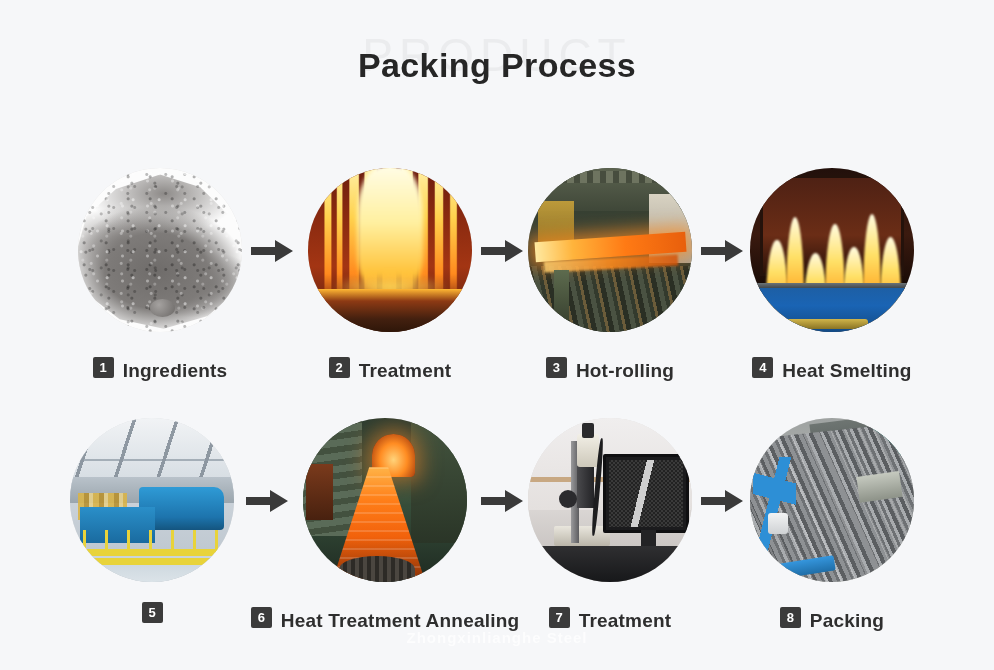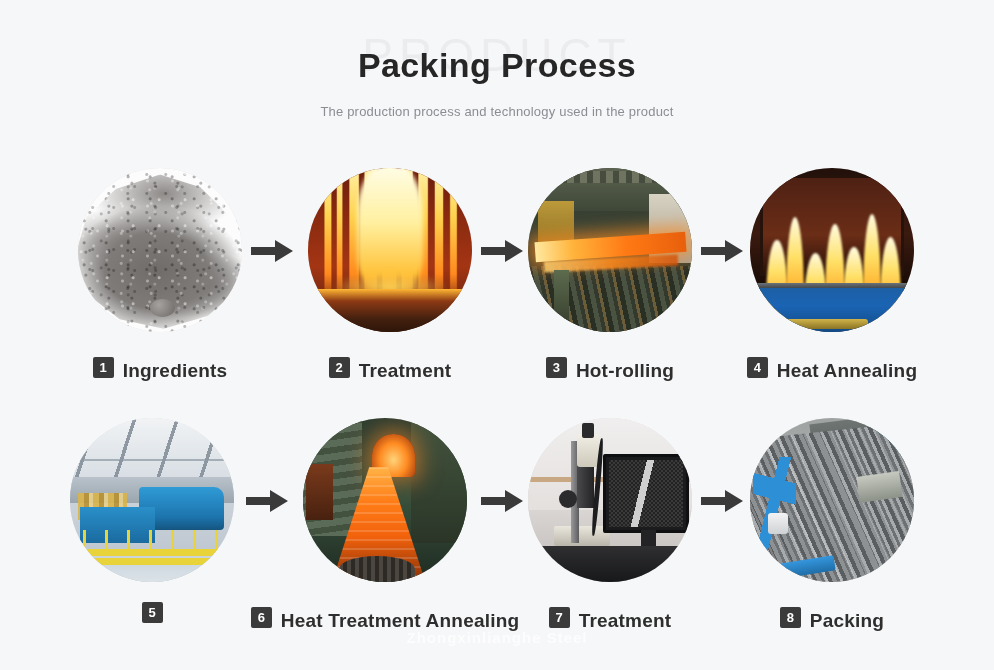--- a/index.html
+++ b/index.html
@@ -477,21 +477,20 @@
   }
 </style>
 </head>
 <body>
 
 <div id="page">
 
   <div class="header">
     <div class="watermark-title">PRODUCT</div>
     <div class="page-title">Packing Process</div>
-    <div class="page-subtitle">The production process and technology used in the product</div>
   </div>
 
   <div class="row row-1">
 
     <div class="step" style="left:72px;">
       <div class="circle">
         <div class="photo p-powder">
           <div class="pile"></div>
             <div class="grain"></div>
             <div class="lump"></div>
@@ -566,21 +565,21 @@
           <div class="fl" style="left:57%;  width:13%; height:52%;"></div>
           <div class="fl" style="left:69%;  width:11%; height:72%;"></div>
           <div class="fl" style="left:79%;  width:13%; height:58%;"></div>
           <div class="rail"></div>
             <div class="base"></div>
             <div class="pipe"></div>
         </div>
       </div>
       <div class="caption">
         <span class="badge">4</span>
-        <span class="caption-label">Heat Annealing</span>
+        <span class="caption-label">Heat Smelting</span>
       </div>
     </div>
   </div>
 
   <div class="row row-2">
 
     <div class="step" style="left:64px;">
       <div class="circle">
         <div class="photo p-mill">
           <div class="roof"></div>

